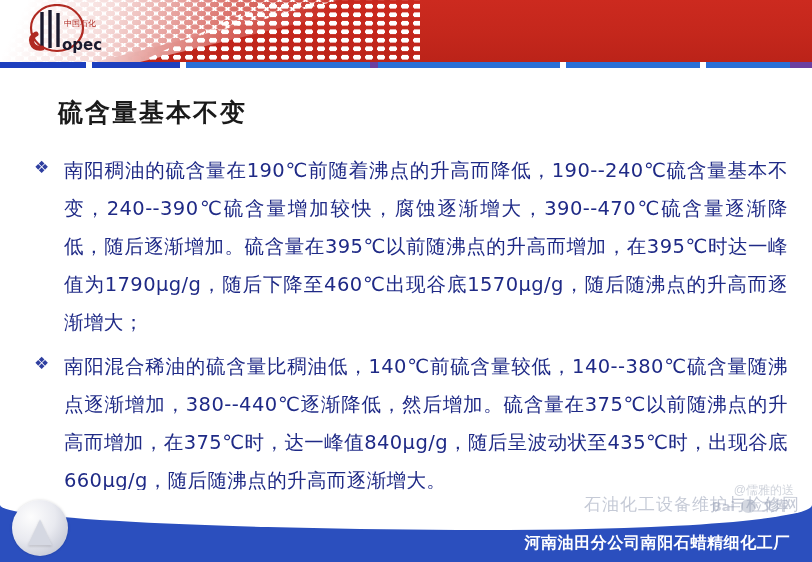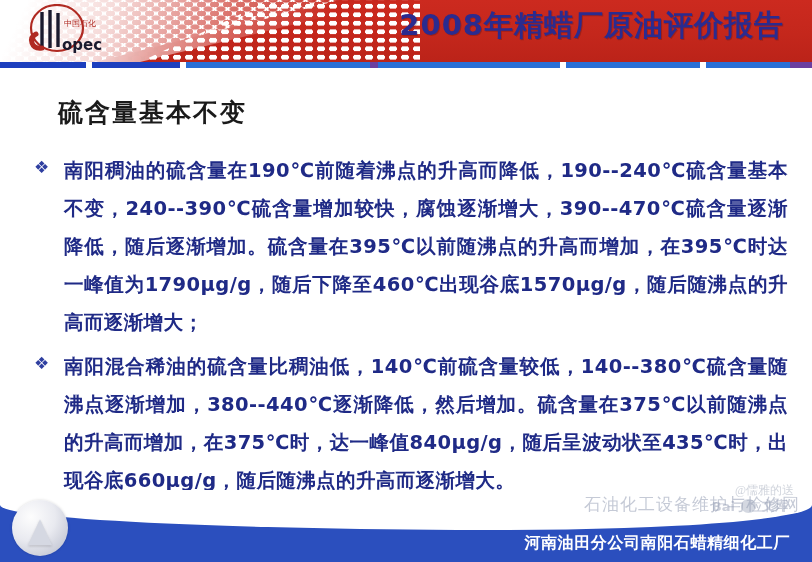--- a/index.html
+++ b/index.html
@@ -106,21 +106,21 @@
     width:18px;height:18px;
     color:#2f3fa0;font-size:17px;line-height:18px;
   }
   .bullet-text{
     font-family:"DejaVu Sans","Liberation Sans",sans-serif;
     font-size:19.5px;
     line-height:38px;
     color:#1f2a86;
     text-align:justify;
     letter-spacing:.4px;
-    font-weight:700;
+    font-weight:400;
   }
 
   
   .footer{
     position:absolute;left:0;bottom:0;width:812px;height:72px;
     overflow:hidden;
   }
   .footer-band{
     position:absolute;left:0;bottom:0;width:812px;height:72px;
     background:#2b4fbe;
@@ -155,21 +155,21 @@
   
   .wm-site{
     position:absolute;right:12px;bottom:46px;
     font-family:"DejaVu Sans","Liberation Sans",sans-serif;
     font-size:17px;color:rgba(150,158,180,.55);
     letter-spacing:1px;white-space:nowrap;
     z-index:9;
   }
   .wm-user{
     position:absolute;right:18px;top:482px;
-    font-family:Liberation Serif, serif;
+    font-family:Liberation Sans, sans-serif;
     font-size:12px;color:rgba(170,176,192,.55);
     white-space:nowrap;z-index:9;
   }
   .wm-baidu{
     position:absolute;right:24px;top:497px;
     font-family:"DejaVu Sans","Liberation Sans",sans-serif;
     font-size:13px;font-weight:bold;color:rgba(160,168,188,.55);
     white-space:nowrap;z-index:9;
     display:flex;align-items:center;gap:6px;
   }
@@ -195,21 +195,20 @@
       <ellipse cx="45" cy="24" rx="26" ry="23" fill="none" stroke="#b02a22" stroke-width="2.2"></ellipse>
       <path d="M30 8 L30 46" stroke="#1a1a2e" stroke-width="3.4"></path>
       <path d="M38 6 L38 44" stroke="#1a1a2e" stroke-width="3.4"></path>
       <path d="M46 9 L46 43" stroke="#1a1a2e" stroke-width="3.4"></path>
       <path d="M24 30 q-6 3 -4 9 q2 6 10 5" fill="none" stroke="#b02a22" stroke-width="5" stroke-linecap="round"></path>
       <text x="50" y="46" font-family="'DejaVu Sans',sans-serif" font-size="15" font-weight="bold" fill="#1a1a2e">opec</text>
       <text x="52" y="22" font-family="'DejaVu Sans',sans-serif" font-size="8" fill="#b02a22">中国石化</text>
     </svg>
   </div>
 
-  <div class="header-title">2008年精蜡厂原油评价报告</div>
 </div>
 <div class="header-rule-top"></div>
 <div class="header-rule"></div>
 
 <div class="slide-heading">硫含量基本不变</div>
 
 <div class="bullets">
 
   <div class="bullet">
     <span class="bullet-marker">❖</span>

